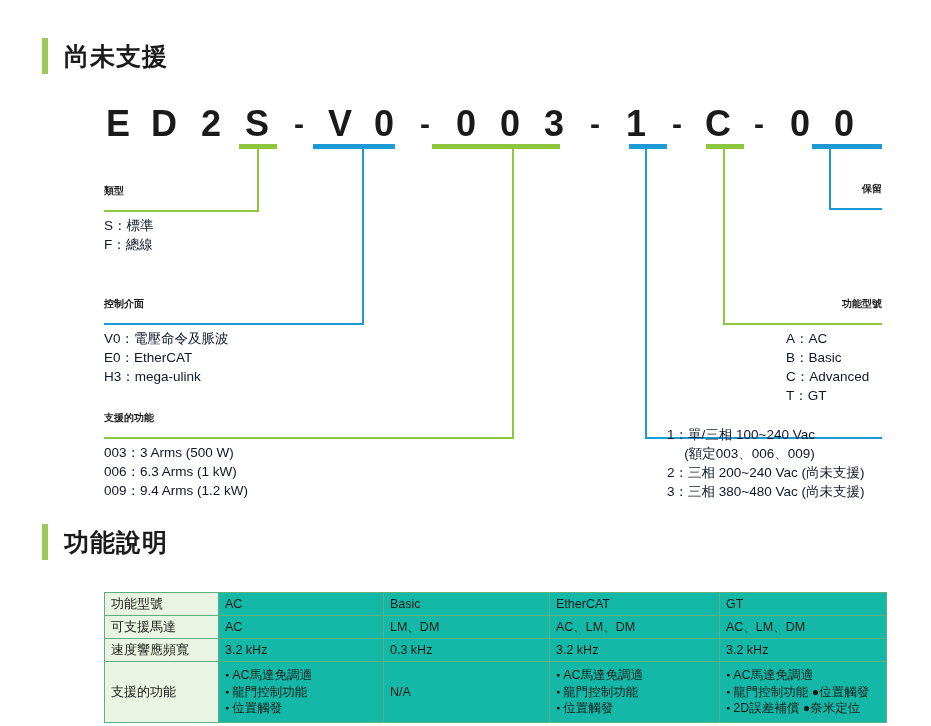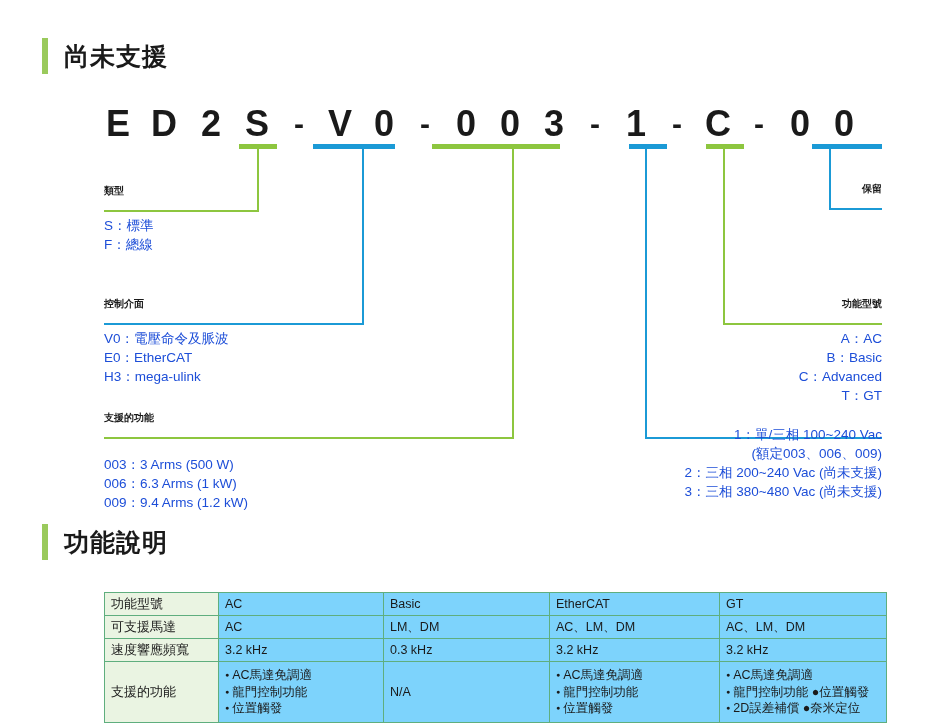--- a/index.html
+++ b/index.html
@@ -102,25 +102,25 @@
     text-align: right;
   }
   .callout .callout-list {
     margin: 0;
     padding: 0;
     list-style: none;
   }
   .callout .callout-list li {
     font-size: 13.5px;
     line-height: 19px;
-    color: #1d4ed8;
+    color: #0f172a;
     white-space: nowrap;
   }
   .callout.right .callout-list li {
-    text-align: right;
+    text-align: left;
   }
 
   
   #function-table {
     position: absolute;
     left: 104px;
     top: 592px;
     width: 782px;
     border-collapse: collapse;
     table-layout: fixed;
@@ -132,21 +132,21 @@
     color: #1a1a1a;
     padding: 3px 6px;
     vertical-align: middle;
   }
   #function-table td.rowhead {
     background: #EAF4E2;
     font-size: 13px;
     width: 114px;
   }
   #function-table td.cell {
-    background: #7dd3fc;
+    background: #14b8a6;
   }
   #function-table tr.row-features td {
     vertical-align: middle;
     padding-top: 5px;
     padding-bottom: 5px;
   }
   .feat-list {
     margin: 0;
     padding: 0;
     list-style: none;
@@ -229,21 +229,21 @@
   <div class="callout-title">控制介面</div>
   <ul class="callout-list" style="margin-top:16px">
     <li>V0：電壓命令及脈波</li>
     <li>E0：EtherCAT</li>
     <li>H3：mega-ulink</li>
   </ul>
 </div>
 
 <div class="callout" style="left:104px; top:409px;">
   <div class="callout-title">支援的功能</div>
-  <ul class="callout-list" style="margin-top:28px">
+  <ul class="callout-list" style="margin-top:16px">
     <li>003：3 Arms (500 W)</li>
     <li>006：6.3 Arms (1 kW)</li>
     <li>009：9.4 Arms (1.2 kW)</li>
   </ul>
 </div>
 
 <div class="callout right" style="left:732px; top:180px; width:150px;">
   <div class="callout-title">保留</div>
 </div>
 

